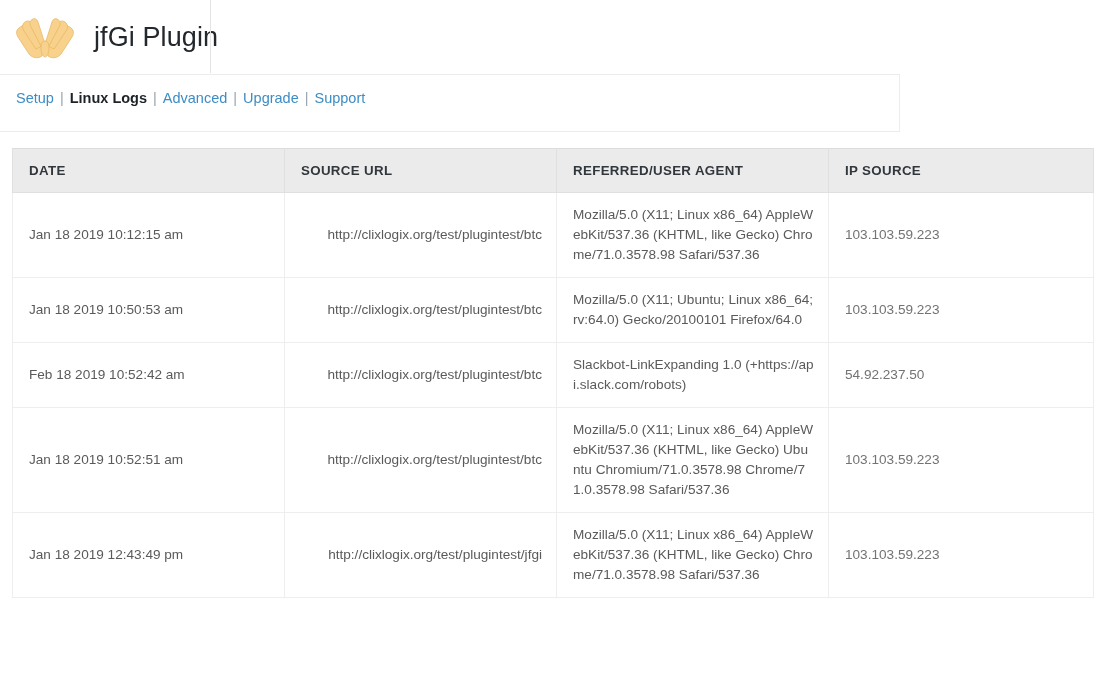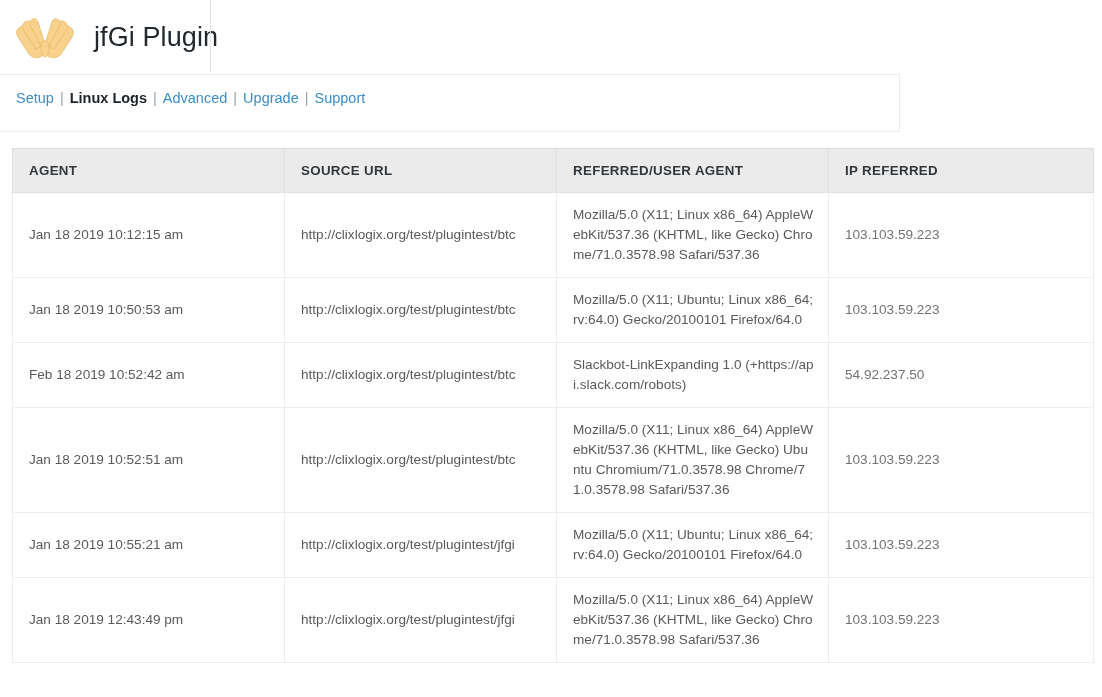--- a/index.html
+++ b/index.html
@@ -121,21 +121,21 @@
   table.logs tbody td {
     border: 1px solid #eeeeee;
     padding: 12px 14px 12px 16px;
     color: #5a5a5a;
     vertical-align: middle;
     line-height: 1.47;
     word-break: break-all;
     overflow-wrap: anywhere;
   }
   td.col-date   { width: 272px; white-space: nowrap; }
-  td.col-source { width: 272px; white-space: nowrap; }
+  td.col-source { width: 272px; white-space: nowrap; text-align: right; }
   td.col-agent  { width: 272px; }
   td.col-ip     { width: 265px; }
   th.col-date   { width: 272px; }
   th.col-source { width: 272px; }
   th.col-agent  { width: 272px; }
   th.col-ip     { width: 265px; }
 
   .ip-link {
     color: #737373;
     text-decoration: none;
@@ -177,24 +177,24 @@
     <a class="nav-link">Upgrade</a>
     <span class="nav-sep">|</span>
     <a class="nav-link">Support</a>
   </div>
 </div>
 
 <div class="table-wrap">
   <table class="logs">
     <thead>
       <tr>
-        <th class="col-date">AGENT</th>
+        <th class="col-date">DATE</th>
         <th class="col-source">SOURCE URL</th>
         <th class="col-agent">REFERRED/USER AGENT</th>
-        <th class="col-ip">IP REFERRED</th>
+        <th class="col-ip">IP SOURCE</th>
       </tr>
     </thead>
     <tbody>
         <tr>
           <td class="col-date">Jan 18 2019 10:12:15 am</td>
           <td class="col-source">http://clixlogix.org/test/plugintest/btc</td>
           <td class="col-agent">Mozilla/5.0 (X11; Linux x86_64) AppleWebKit/537.36 (KHTML, like Gecko) Chrome/71.0.3578.98 Safari/537.36</td>
           <td class="col-ip"><span class="ip-link">103.103.59.223</span></td>
         </tr>
         <tr>
@@ -209,26 +209,20 @@
           <td class="col-agent">Slackbot-LinkExpanding 1.0 (+https://api.slack.com/robots)</td>
           <td class="col-ip"><span class="ip-link">54.92.237.50</span></td>
         </tr>
         <tr>
           <td class="col-date">Jan 18 2019 10:52:51 am</td>
           <td class="col-source">http://clixlogix.org/test/plugintest/btc</td>
           <td class="col-agent">Mozilla/5.0 (X11; Linux x86_64) AppleWebKit/537.36 (KHTML, like Gecko) Ubuntu Chromium/71.0.3578.98 Chrome/71.0.3578.98 Safari/537.36</td>
           <td class="col-ip"><span class="ip-link">103.103.59.223</span></td>
         </tr>
         <tr>
-          <td class="col-date">Jan 18 2019 10:55:21 am</td>
-          <td class="col-source">http://clixlogix.org/test/plugintest/jfgi</td>
-          <td class="col-agent">Mozilla/5.0 (X11; Ubuntu; Linux x86_64; rv:64.0) Gecko/20100101 Firefox/64.0</td>
-          <td class="col-ip"><span class="ip-link">103.103.59.223</span></td>
-        </tr>
-        <tr>
           <td class="col-date">Jan 18 2019 12:43:49 pm</td>
           <td class="col-source">http://clixlogix.org/test/plugintest/jfgi</td>
           <td class="col-agent">Mozilla/5.0 (X11; Linux x86_64) AppleWebKit/537.36 (KHTML, like Gecko) Chrome/71.0.3578.98 Safari/537.36</td>
           <td class="col-ip"><span class="ip-link">103.103.59.223</span></td>
         </tr>
       </tbody>
   </table>
 </div>
 
 </body></html>

